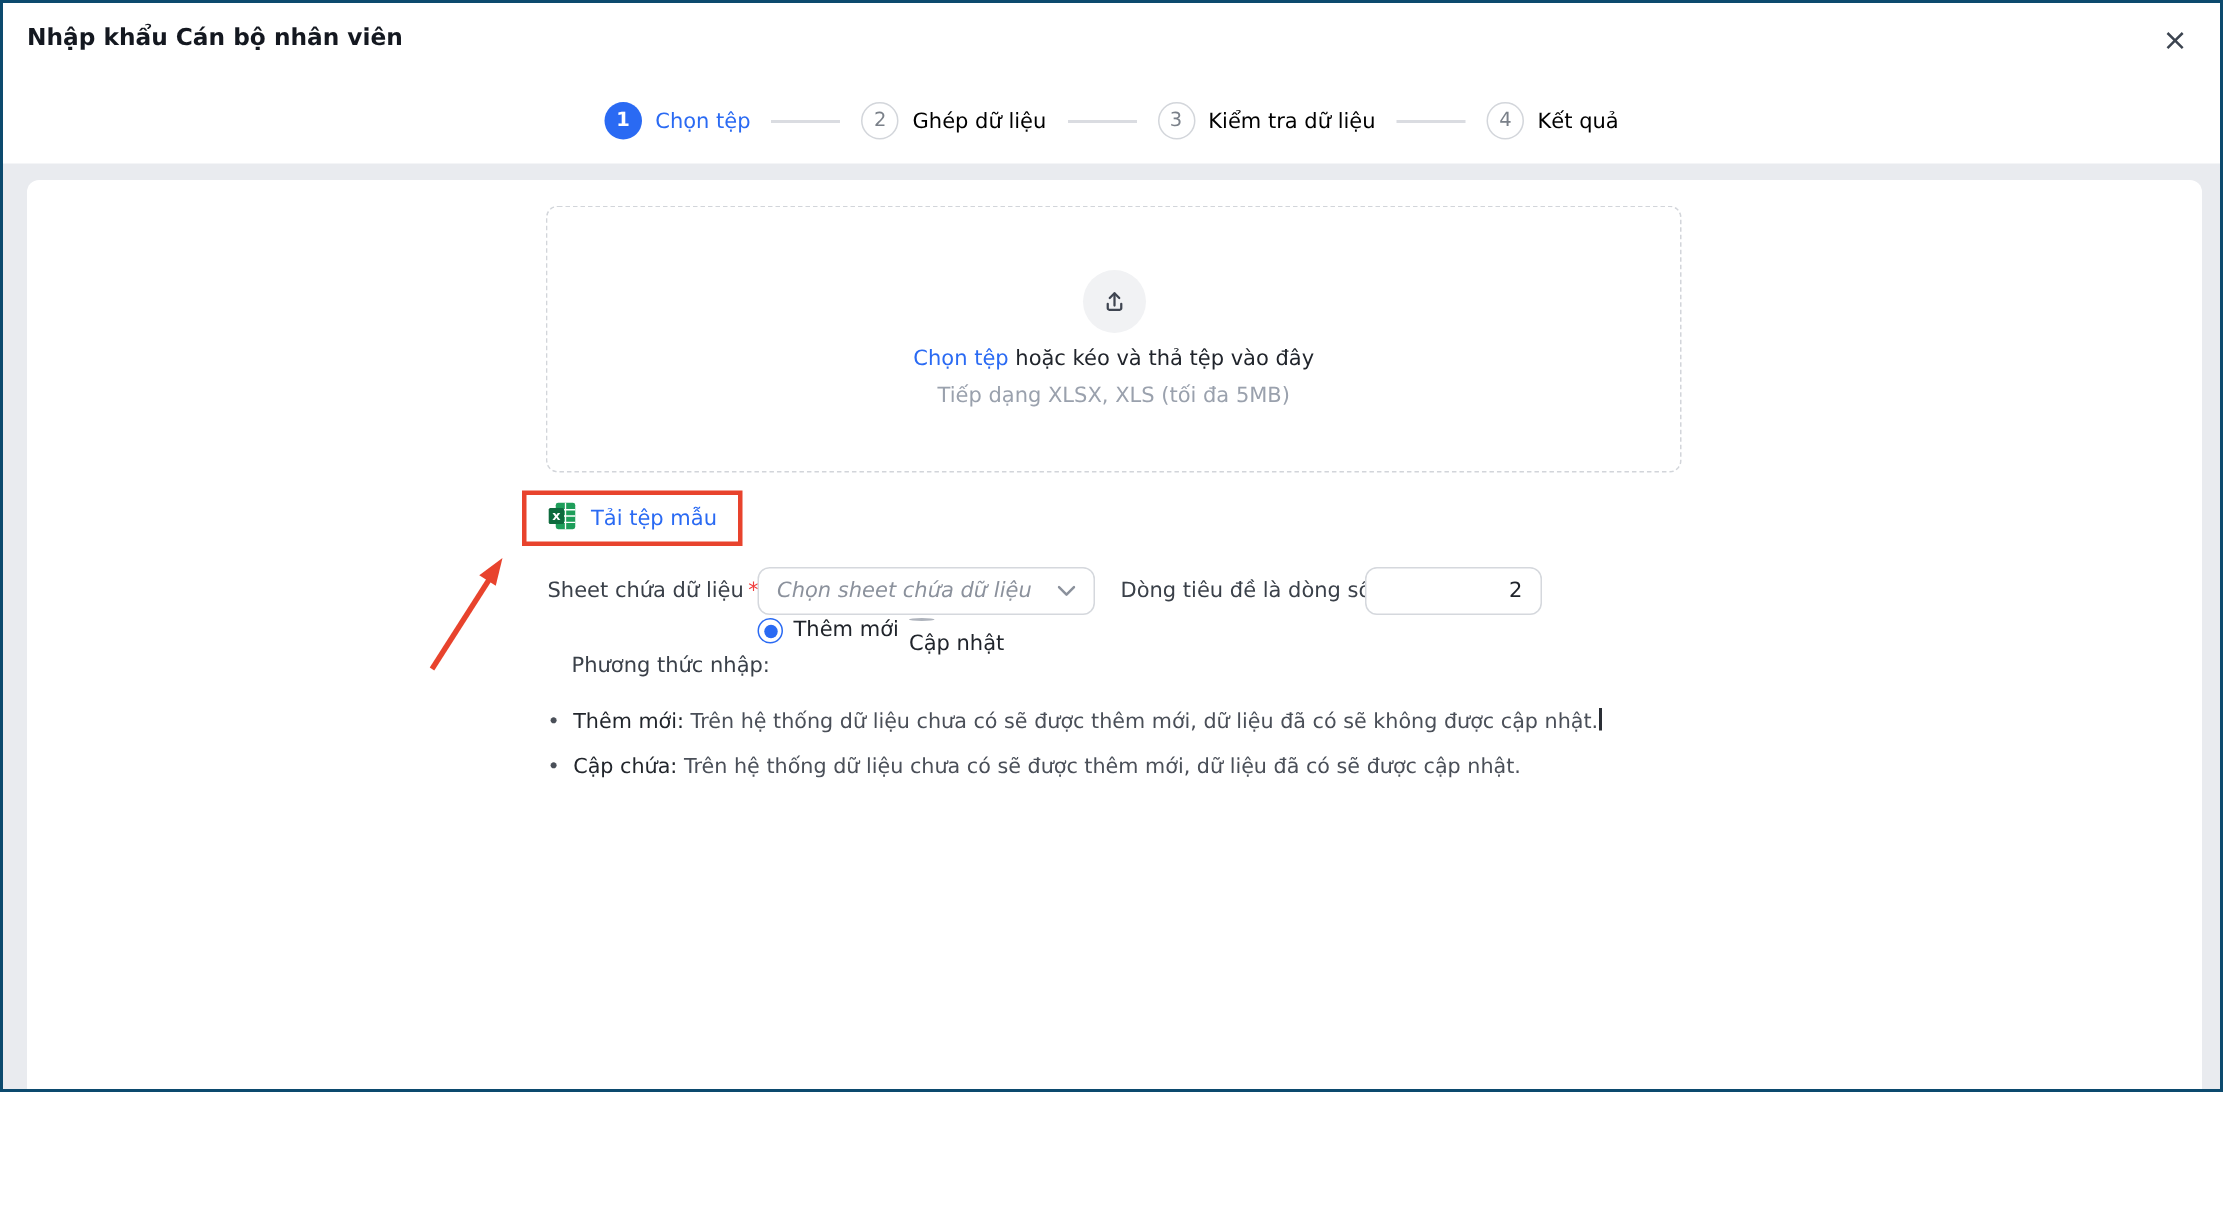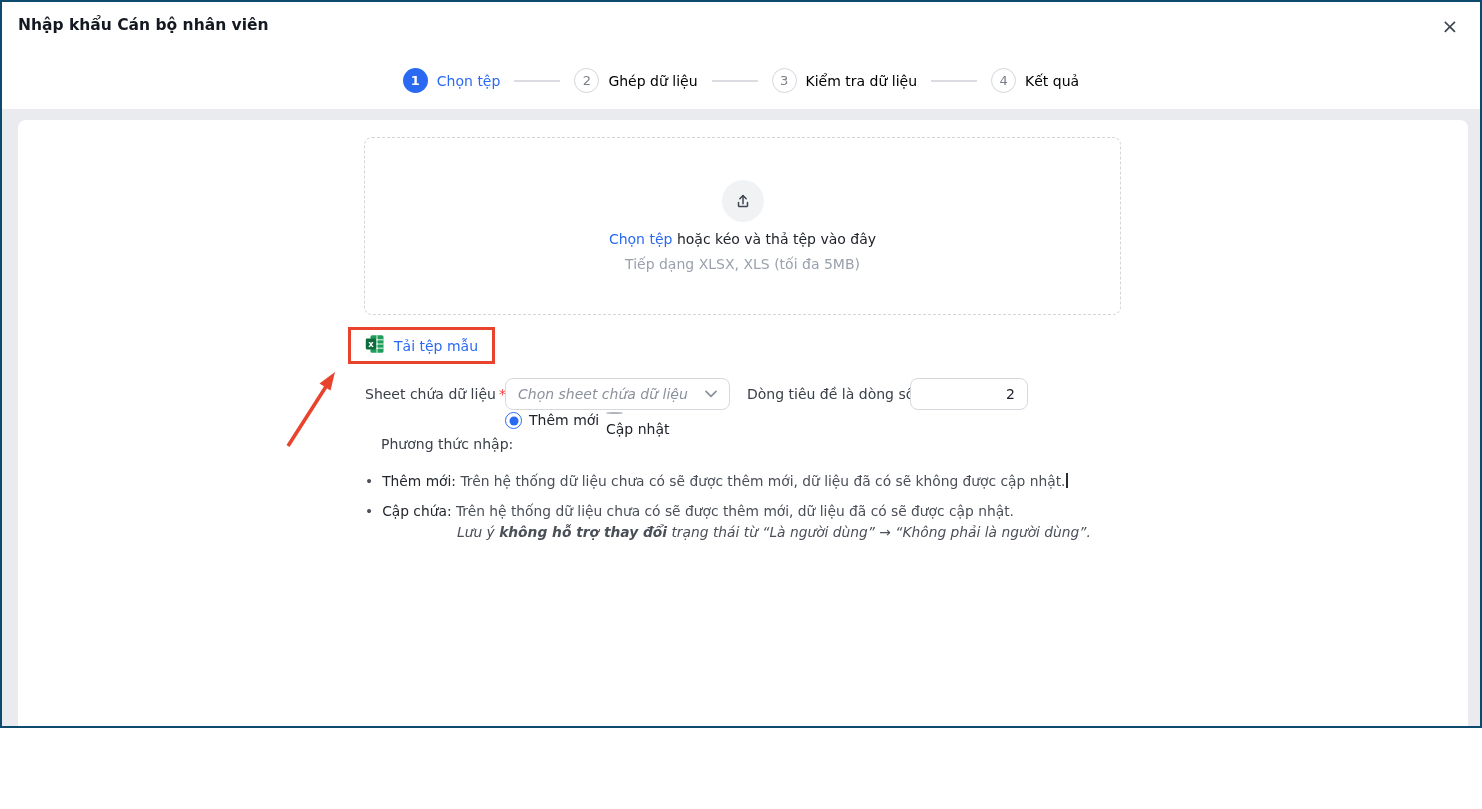--- a/index.html
+++ b/index.html
@@ -163,21 +163,20 @@
   </div>
 
   <div class="note" style="top:470px;">
     <span class="bullet">•</span>
     <span><span class="term">Thêm mới:</span><span> Trên hệ thống dữ liệu chưa có sẽ được thêm mới, dữ liệu đã có sẽ không được cập nhật.</span><span class="caret"></span></span>
   </div>
   <div class="note" style="top:500px;">
     <span class="bullet">•</span>
     <span><span class="term">Cập chứa:</span><span> Trên hệ thống dữ liệu chưa có sẽ được thêm mới, dữ liệu đã có sẽ được cập nhật.</span></span>
   </div>
-  <div class="note-sub"><span>Lưu ý </span><span class="b">không hỗ trợ thay đổi</span><span> trạng thái từ “Là người dùng” → “Không phải là người dùng”.</span></div>
 
   <svg class="stamp" width="128" height="89" viewBox="0 0 128 89">
     <g transform="rotate(-24 64 46)" opacity="0.95">
       <circle cx="64" cy="46" r="40" fill="none" stroke="#d7dae0" stroke-width="2.4"></circle>
       <circle cx="64" cy="46" r="36" fill="none" stroke="#dcdfe4" stroke-width="6" stroke-dasharray="2 3.4"></circle>
       <circle cx="64" cy="46" r="30" fill="none" stroke="#d7dae0" stroke-width="1.6"></circle>
       <circle cx="64" cy="46" r="13" fill="#dadde3"></circle>
       <rect x="-4" y="35" width="136" height="22" fill="#eceef2" stroke="#ced2d9" stroke-width="2.2"></rect>
       <text x="64" y="50.5" font-size="12.5" fill="#c5cad3" text-anchor="middle" font-family="DejaVu Sans, sans-serif">DỮ LIỆU MẪU</text>
     </g>

